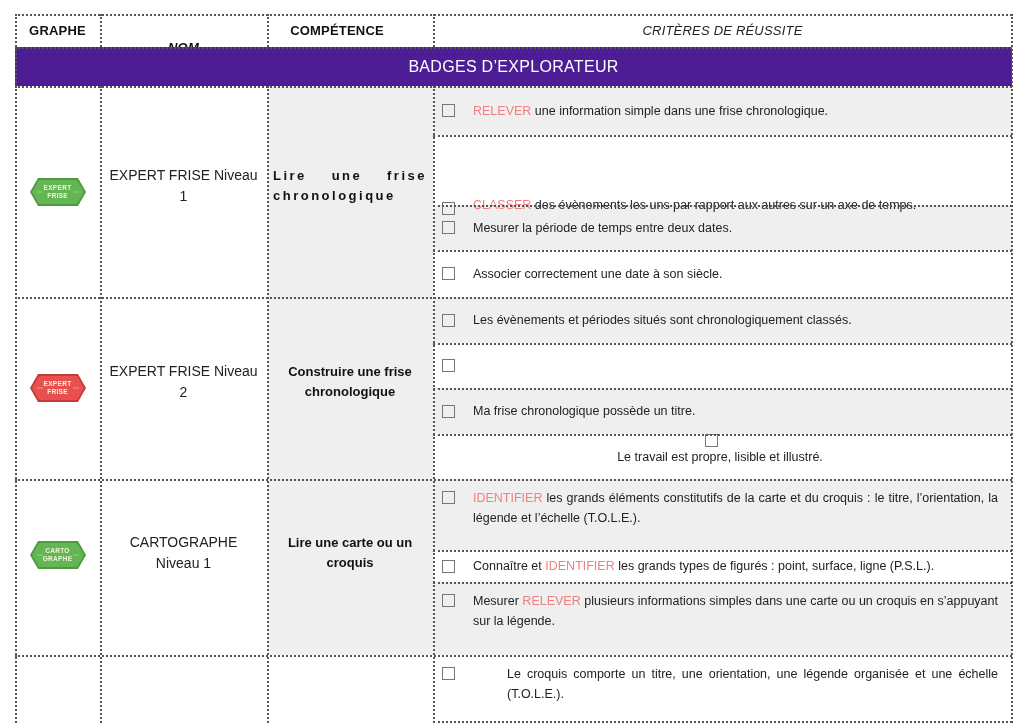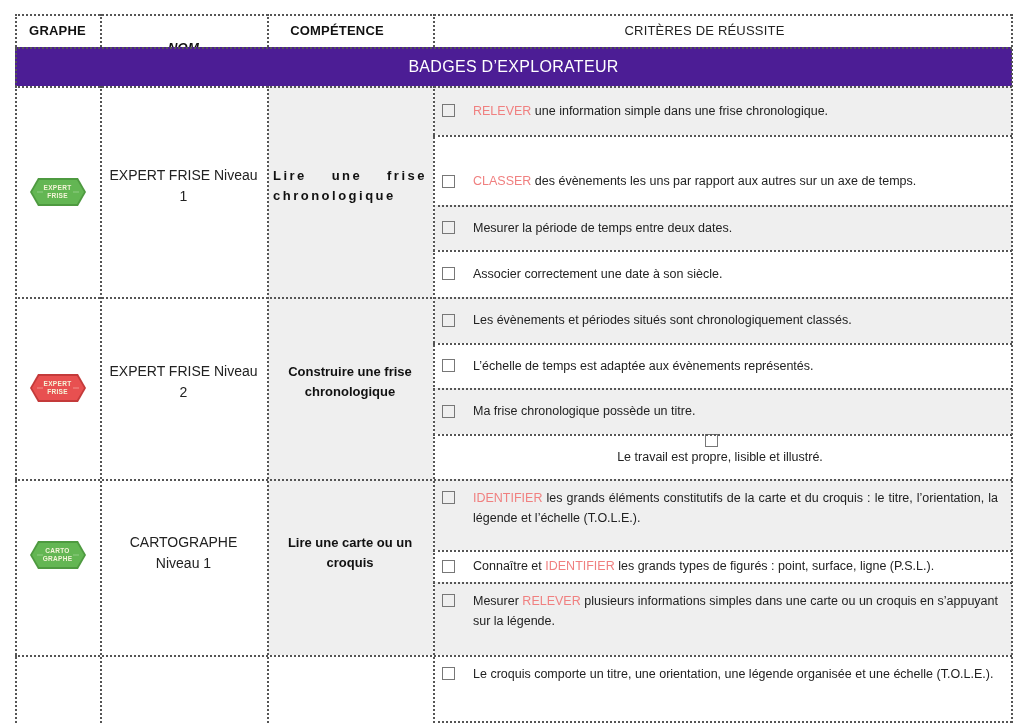--- a/index.html
+++ b/index.html
@@ -41,21 +41,21 @@
 <div class="grey" style="position:absolute;left:434px;top:86px;width:578px;height:49px;"></div>
 <div class="grey" style="position:absolute;left:434px;top:205px;width:578px;height:45px;"></div>
 <div class="grey" style="position:absolute;left:434px;top:297px;width:578px;height:46px;"></div>
 <div class="grey" style="position:absolute;left:434px;top:388px;width:578px;height:46px;"></div>
 <div class="grey" style="position:absolute;left:434px;top:479px;width:578px;height:71px;"></div>
 <div class="grey" style="position:absolute;left:434px;top:582px;width:578px;height:73px;"></div>
 
 <div class="cell hdr" style="left:15px;top:14px;width:85px;height:33px;">GRAPHE</div>
 <div class="cell hdr" style="left:100px;top:31px;width:167px;height:33px;font-style:italic;">NOM</div>
 <div class="cell hdr" style="left:254px;top:14px;width:166px;height:33px;">COMPÉTENCE</div>
-<div class="cell hdr-light" style="left:415px;top:14px;width:579px;height:33px;">CRITÈRES DE RÉUSSITE</div>
+<div class="cell hdr-light" style="left:433px;top:14px;width:579px;height:33px;font-style:italic;">CRITÈRES DE RÉUSSITE</div>
 
 <div class="section-bar">
   <span>BADGES D’EXPLORATEUR</span>
 </div>
 
 <div class="cell" style="left:15px;top:86px;width:85px;height:211px;">
   <div class="badge">
     <svg width="58" height="32" viewBox="0 0 58 32">
       <polygon points="9,2 49,2 57,16 49,30 9,30 1,16" fill="#4e9a40"></polygon>
       <polygon points="10,4 48,4 55,16 48,28 10,28 3,16" fill="#63b653"></polygon>
@@ -70,21 +70,21 @@
 </div>
 <div class="cell nom" style="left:100px;top:86px;width:167px;height:211px;align-items:center;padding-bottom:12px;">EXPERT FRISE Niveau 1</div>
 <div class="cell comp" style="left:267px;top:86px;width:166px;height:211px;justify-content:flex-start;text-align:left;padding-bottom:12px;">
   <span class="comp-spread" style="display:block;width:156px;text-align:justify;text-align-last:left;">Lire une frise chronologique</span>
 </div>
 
 <div class="crit center" style="left:434px;top:86px;width:578px;height:49px;">
   <span class="box"></span>
   <span class="txt"><span></span><span class="verb">RELEVER</span><span> une information simple dans une frise chronologique.</span></span>
 </div>
-<div class="crit center" style="left:434px;top:141px;width:578px;height:80px;">
+<div class="crit center" style="left:434px;top:135px;width:578px;height:80px;align-items:flex-end;">
   <span class="box"></span>
   <span class="txt"><span></span><span class="verb">CLASSER</span><span> des évènements les uns par rapport aux autres sur un axe de temps.</span></span>
 </div>
 <div class="crit center" style="left:434px;top:205px;width:578px;height:45px;">
   <span class="box"></span>
   <span class="txt">Mesurer la période de temps entre deux dates.</span>
 </div>
 <div class="crit center" style="left:434px;top:250px;width:578px;height:47px;">
   <span class="box"></span>
   <span class="txt">Associer correctement une date à son siècle.</span>
@@ -106,21 +106,20 @@
 </div>
 <div class="cell nom" style="left:100px;top:297px;width:167px;height:182px;padding-bottom:12px;">EXPERT FRISE Niveau 2</div>
 <div class="cell comp" style="left:267px;top:297px;width:166px;height:182px;padding-bottom:12px;">Construire une frise chronologique</div>
 
 <div class="crit center" style="left:434px;top:297px;width:578px;height:46px;">
   <span class="box"></span>
   <span class="txt">Les évènements et périodes situés sont chronologiquement classés.</span>
 </div>
 <div class="crit center" style="left:434px;top:343px;width:578px;height:45px;">
   <span class="box"></span>
-  <span class="txt">L’échelle de temps est adaptée aux évènements représentés.</span>
 </div>
 <div class="crit center" style="left:434px;top:388px;width:578px;height:46px;">
   <span class="box"></span>
   <span class="txt">Ma frise chronologique possède un titre.</span>
 </div>
 <div class="crit center" style="left:434px;top:434px;width:578px;height:45px;flex-direction:column;">
   <span class="box"></span>
   <span class="txt">Le travail est propre, lisible et illustré.</span>
 </div>
 
@@ -147,21 +146,21 @@
 </div>
 <div class="crit center" style="left:434px;top:550px;width:578px;height:32px;">
   <span class="box"></span>
   <span class="txt"><span>Connaître et </span><span class="verb">IDENTIFIER</span><span> les grands types de figurés : point, surface, ligne (P.S.L.).</span></span>
 </div>
 <div class="crit" style="left:434px;top:582px;width:578px;height:73px;padding-top:9px;">
   <span class="box"></span>
   <span class="txt"><span>Mesurer </span><span class="verb">RELEVER</span><span> plusieurs informations simples dans une carte ou un croquis en s’appuyant sur la légende.</span></span>
 </div>
 
-<div class="crit" style="left:434px;top:655px;width:578px;height:68px;padding-top:9px;">
+<div class="crit" style="left:434px;top:655px;width:578px;height:68px;padding-top:9px;gap:34px;">
   <span class="box"></span>
   <span class="txt">Le croquis comporte un titre, une orientation, une légende organisée et une échelle (T.O.L.E.).</span>
 </div>
 
 <div class="dot-h" style="left:15px;top:14px;width:997px;"></div>
 <div class="dot-h" style="left:15px;top:47px;width:997px;"></div>
 <div class="dot-h" style="left:15px;top:86px;width:997px;"></div>
 <div class="dot-h" style="left:15px;top:297px;width:997px;"></div>
 <div class="dot-h" style="left:15px;top:479px;width:997px;"></div>
 <div class="dot-h" style="left:15px;top:655px;width:997px;"></div>

